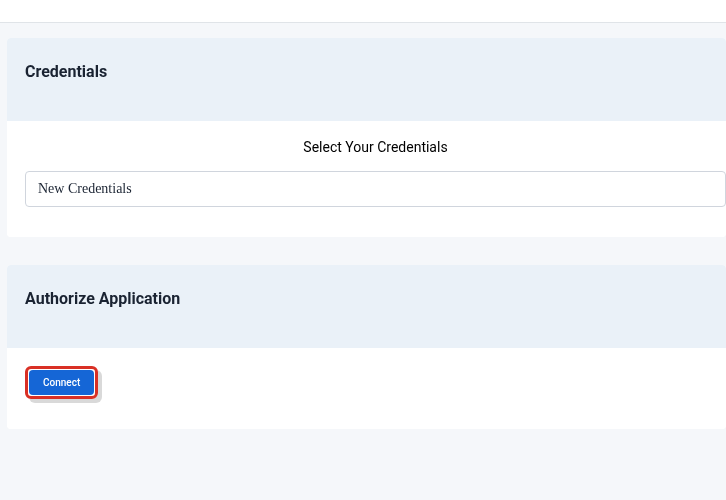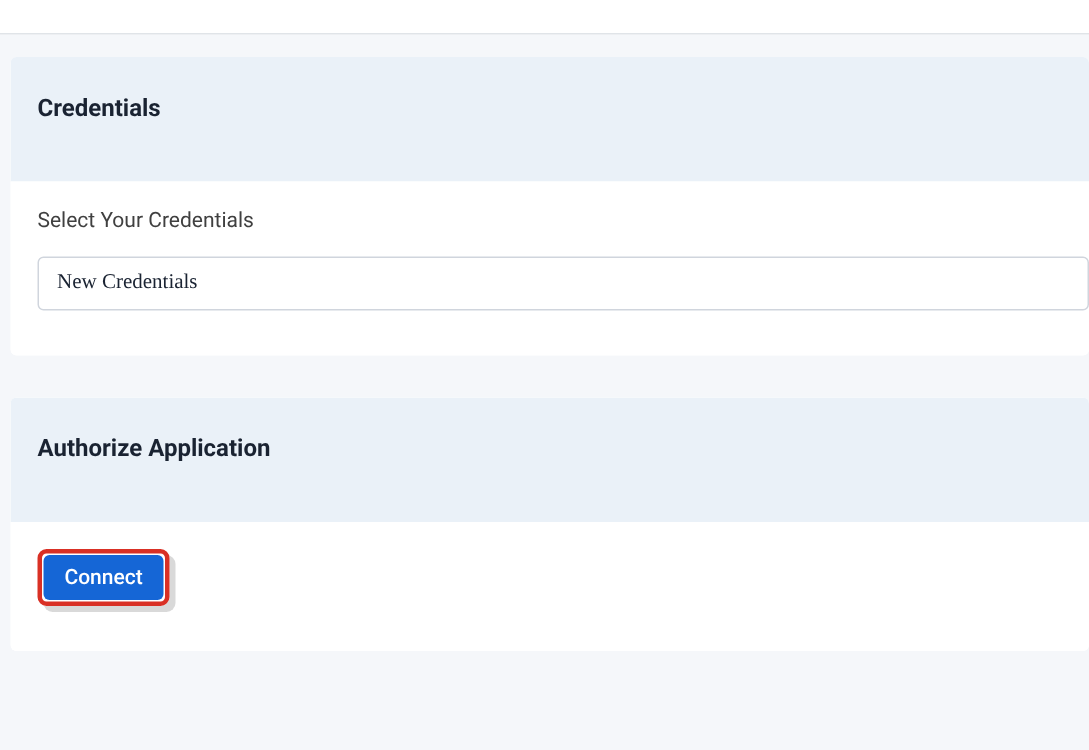--- a/index.html
+++ b/index.html
@@ -36,23 +36,24 @@
       font-size: 16px;
       font-weight: 700;
       color: #1a2332;
     }
     .card-body {
       padding: 18px 0 30px 18px;
       background: #ffffff;
     }
     .field-label {
       font-size: 14px;
-      color: #404040;
+      color: #000000;
       margin-bottom: 16px;
       display: block;
+      text-align: center;
     }
     .select-box {
       width: 100%;
       border: 1px solid #d0d5dd;
       border-radius: 4px;
       padding: 9px 12px;
       font-size: 14px;
       color: #1a2332;
       background: #ffffff;
       cursor: pointer;
@@ -65,21 +66,21 @@
       border-radius: 6px;
       padding: 1px;
       box-shadow: 4px 4px 0 rgba(0,0,0,0.15);
     }
     .connect-button {
       background: #1566d6;
       color: #ffffff;
       border: none;
       border-radius: 4px;
       padding: 7px 14px;
-      font-size: 14px;
+      font-size: 10px;
       font-weight: 500;
       cursor: pointer;
       font-family: inherit;
     }
   </style>
 </head>
 <body>
 
 <div class="top-bar"></div>
 

